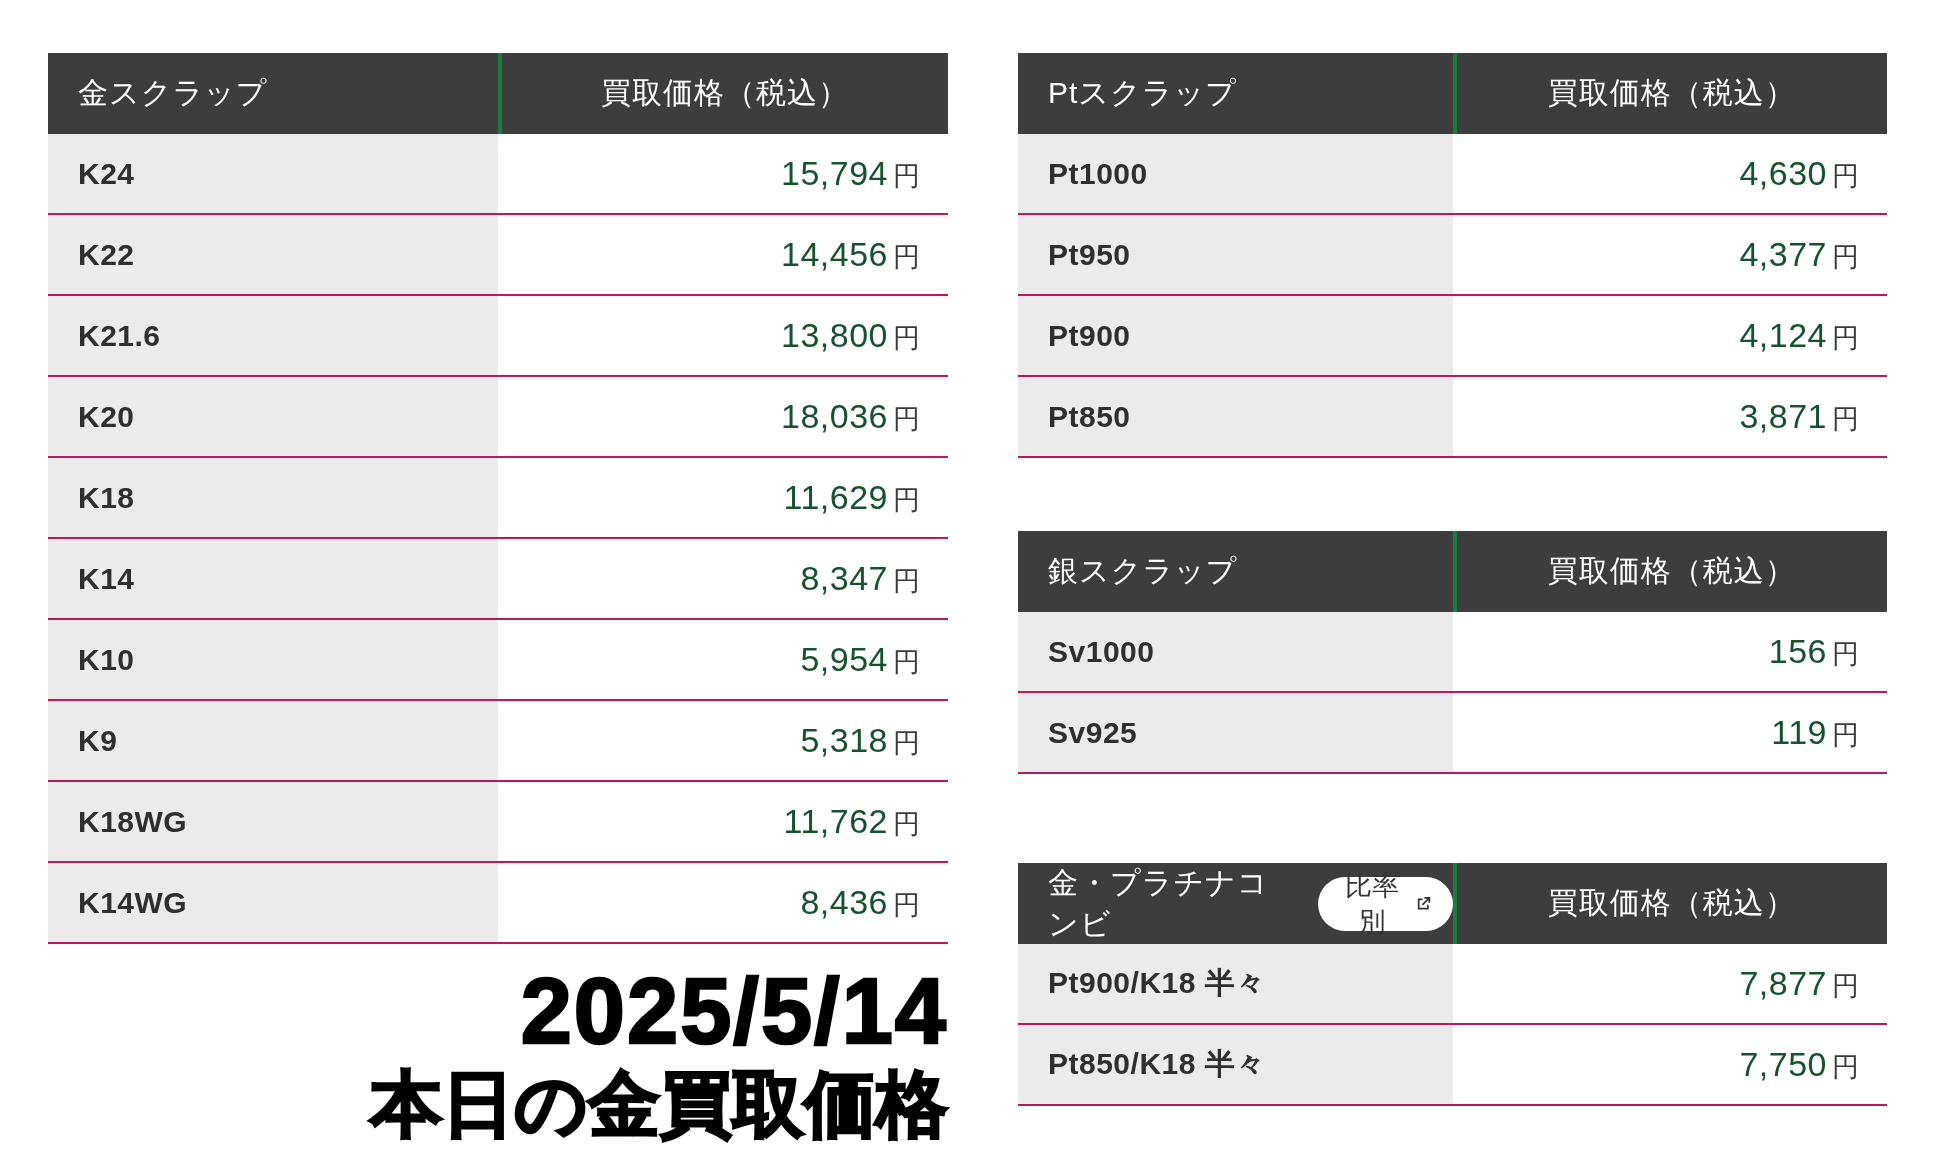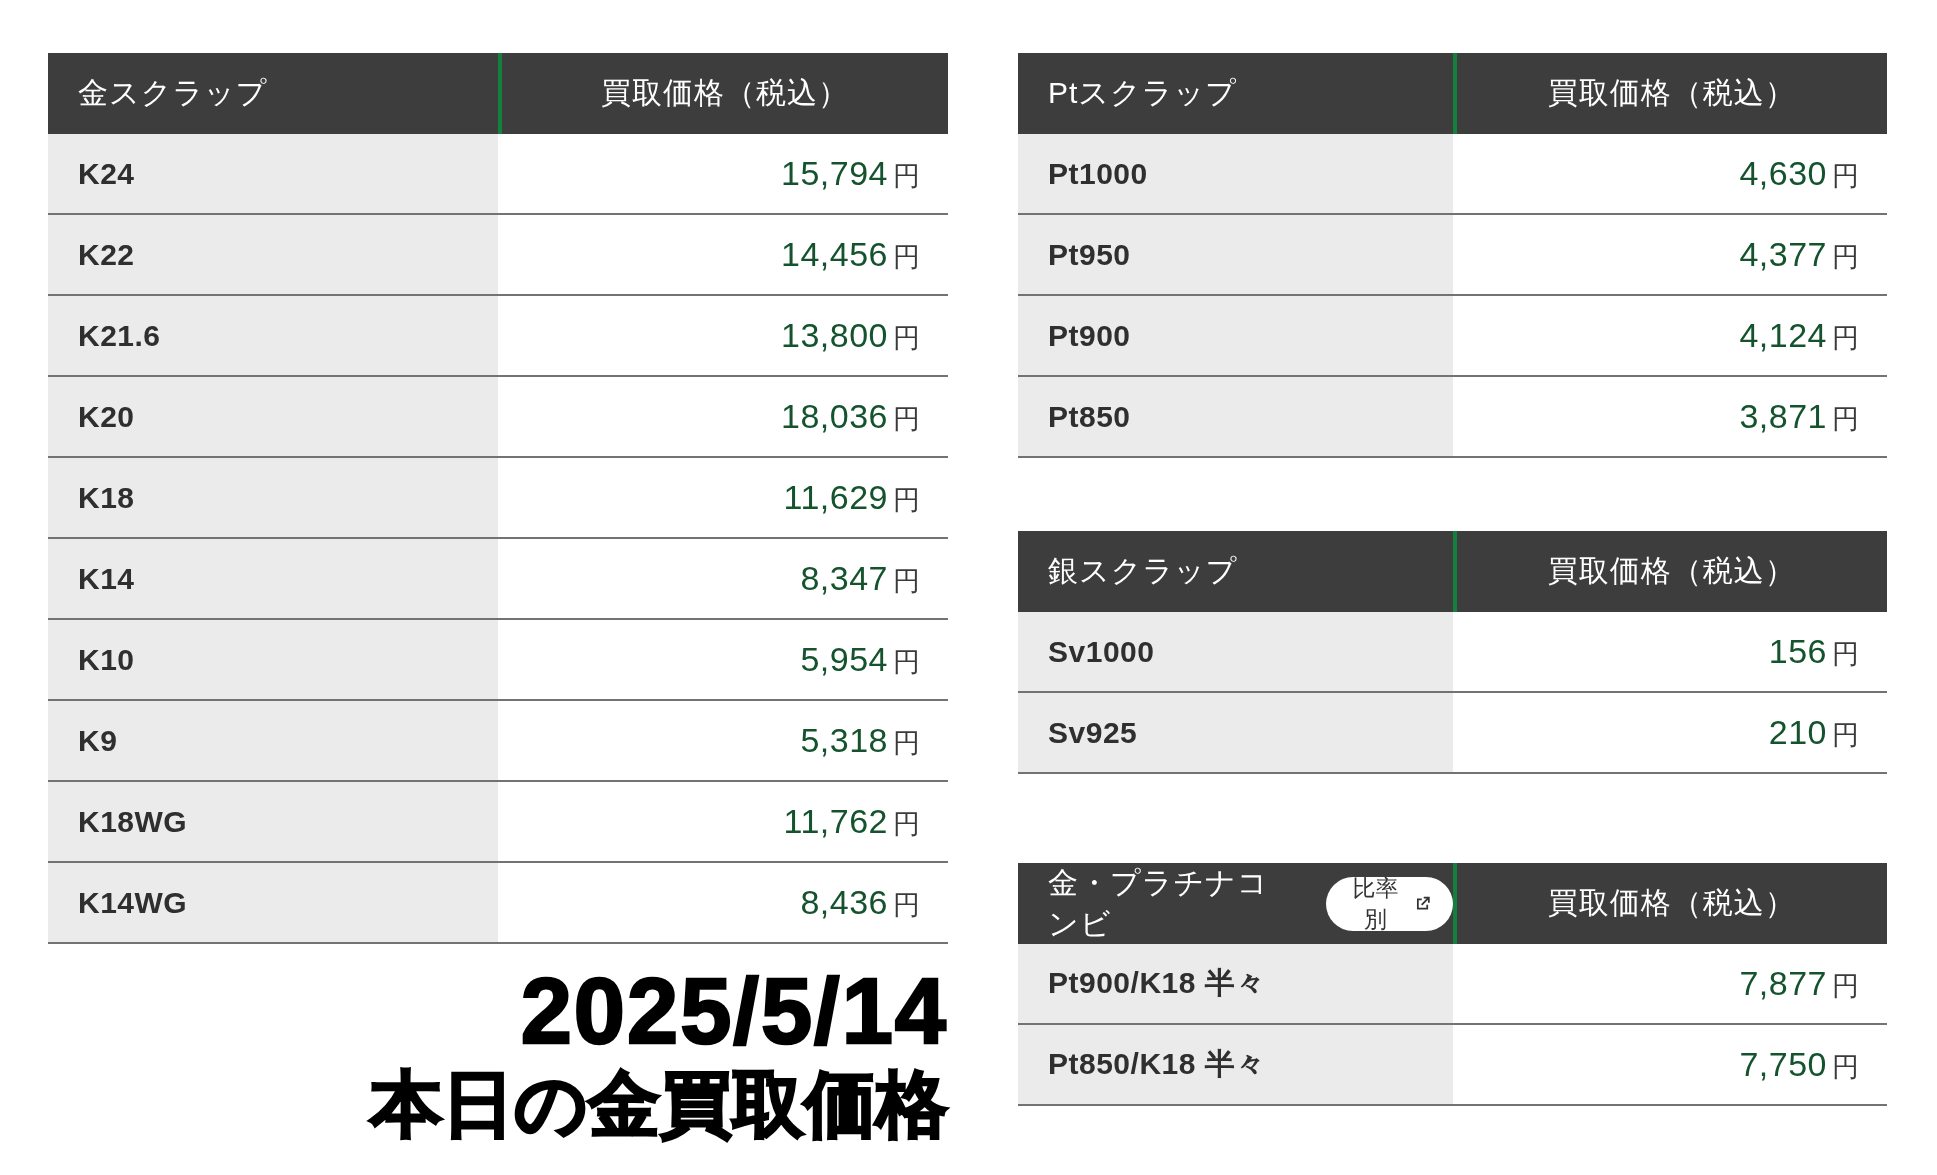--- a/index.html
+++ b/index.html
@@ -26,42 +26,42 @@
     font-size: 30px; font-weight: 500; letter-spacing: 1px;
   }
   .th.left { width: 50%; padding-left: 30px; }
   .th.right {
     width: 50%; justify-content: center;
     border-left: 4px solid #15803d;
   }
 
   .row {
     display: flex; height: 81px;
-    border-bottom: 2px solid #737373;
+    border-bottom: 2px solid #be185d;
   }
   .cell { display: flex; align-items: center; }
   .cell.label {
     width: 50%; background: #ebebeb; padding-left: 30px;
     font-size: 30px; font-weight: 700; letter-spacing: 0.5px;
   }
   .cell.value {
     width: 50%; background: #ffffff; justify-content: flex-end;
     padding-right: 28px;
   }
   .num { font-size: 34px; font-weight: 400; color: #14532d; letter-spacing: 0.5px; }
   .yen { font-size: 27px; font-weight: 400; color: #3a3a3a; margin-left: 5px; padding-top: 4px; }
 
   .gap-a { margin-top: 73px; }
   .gap-b { margin-top: 89px; }
 
   .badge {
     display: inline-flex; align-items: center; gap: 8px;
     background: #ffffff; color: #333333;
     height: 54px; padding: 0 20px; border-radius: 28px;
-    font-size: 23px; font-weight: 500;
+    font-size: 27px; font-weight: 500;
     margin-left: 28px; cursor: pointer; border: none;
   }
   .badge svg { width: 22px; height: 22px; fill: #333333; }
 
   .date-block {
     margin-top: 16px; text-align: right;
     font-weight: 900; color: #000000;
     -webkit-text-stroke: 2.5px #000000;
     line-height: 1.13; letter-spacing: 2px;
   }
@@ -206,21 +206,21 @@
           <div class="row">
     <div class="cell label">Sv1000</div>
     <div class="cell value">
       <span class="num">156</span>
       <span class="yen">円</span>
     </div>
   </div>
           <div class="row">
     <div class="cell label">Sv925</div>
     <div class="cell value">
-      <span class="num">210</span>
+      <span class="num">119</span>
       <span class="yen">円</span>
     </div>
   </div>
         </div>
     </div>
 
     <div class="price-table gap-b">
       <div class="thead">
         <div class="th left">
           <span>金・プラチナコンビ</span>

